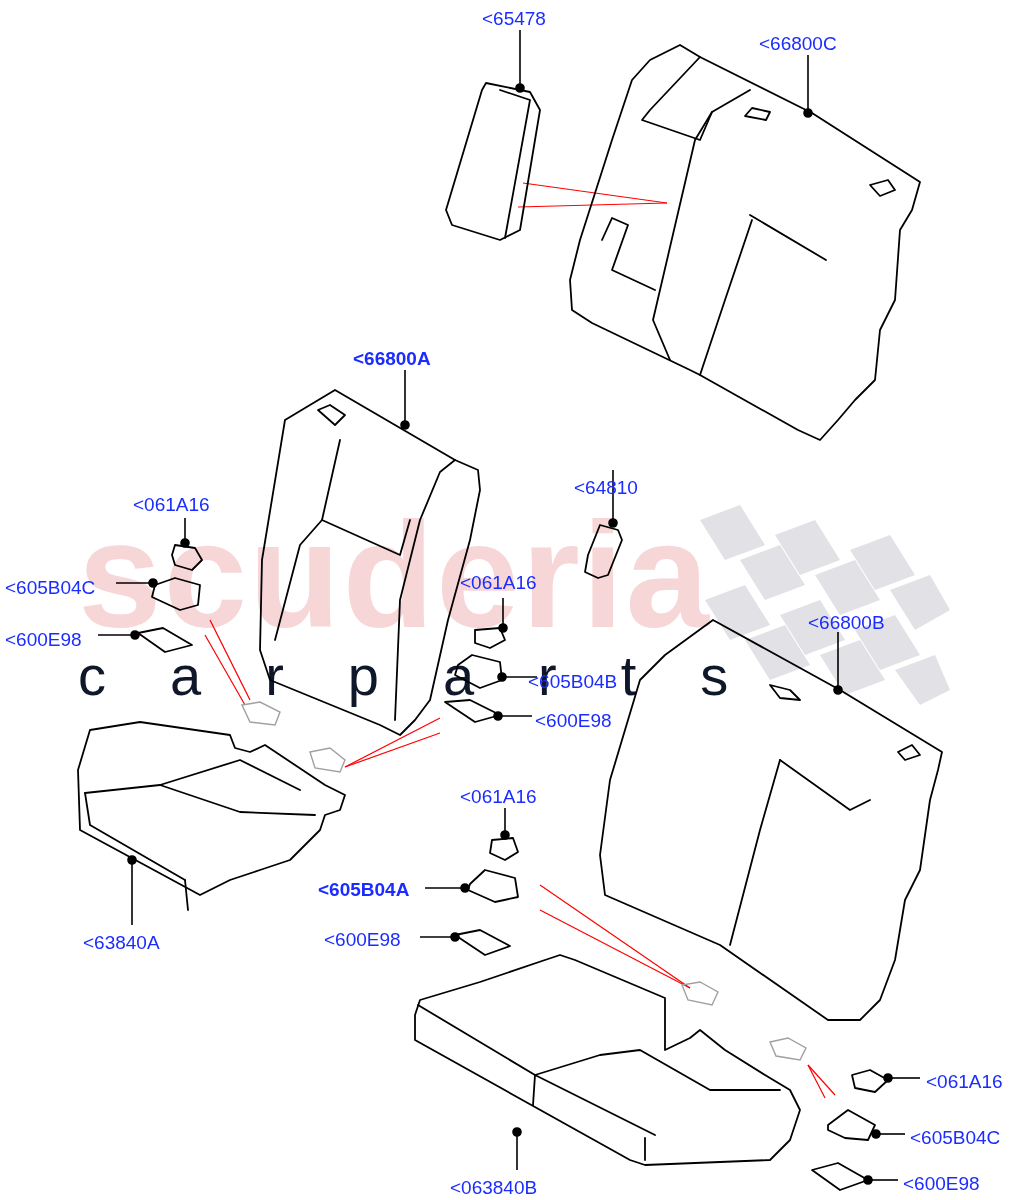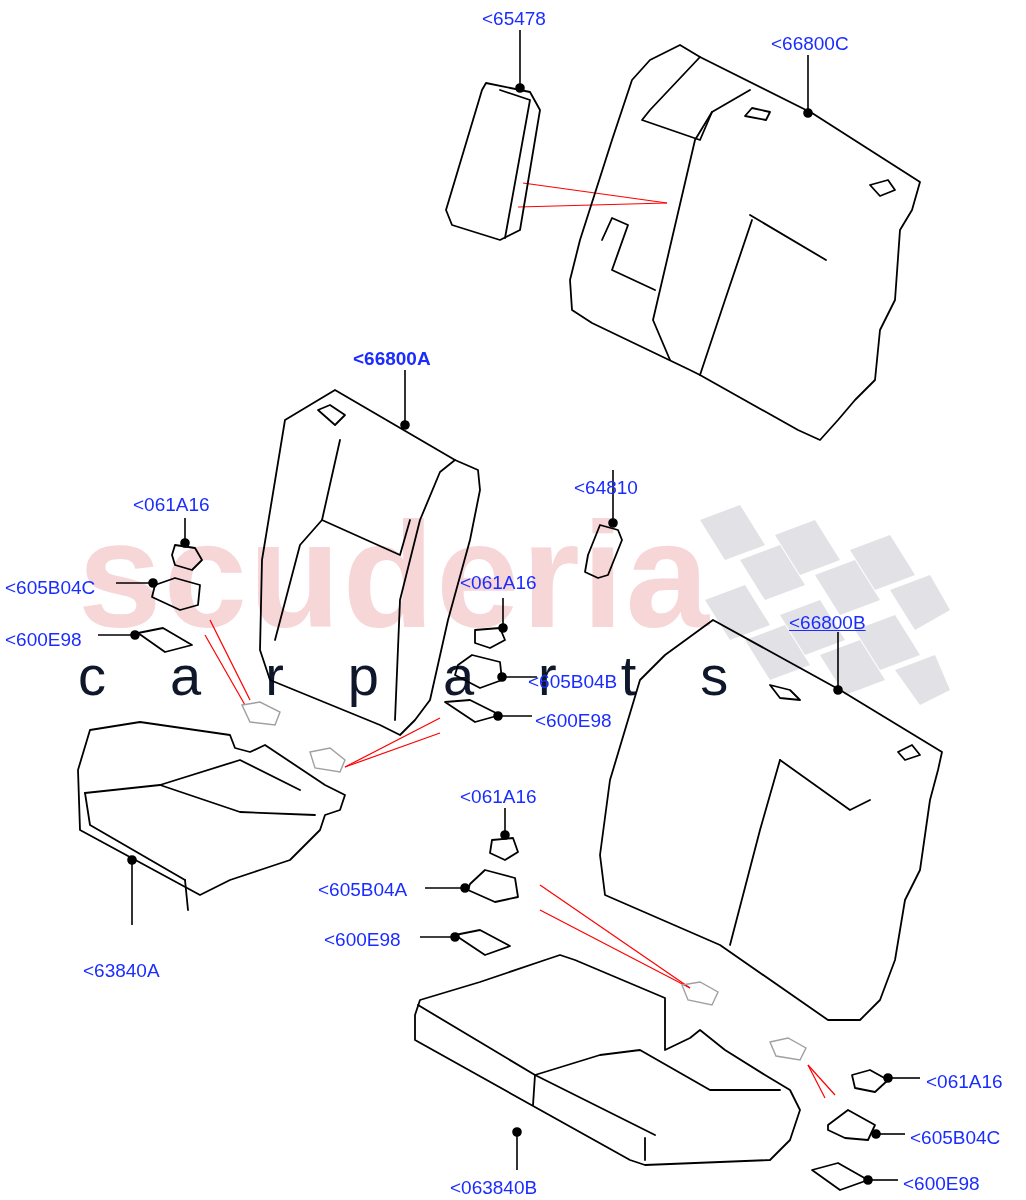--- a/index.html
+++ b/index.html
@@ -184,30 +184,30 @@
     <line x1="888" y1="1078" x2="920" y2="1078"></line>
       <circle cx="888" cy="1078" r="4"></circle>
     <line x1="876" y1="1134" x2="905" y2="1134"></line>
       <circle cx="876" cy="1134" r="4"></circle>
     <line x1="868" y1="1180" x2="898" y2="1180"></line>
       <circle cx="868" cy="1180" r="4"></circle>
   </g>
 </svg>
 
 <div class="callout" style="left:482px;top:9px;">&lt;65478</div>
-<div class="callout" style="left:759px;top:34px;margin-left:12px;">&lt;66800C</div>
+<div class="callout" style="left:759px;top:34px;">&lt;66800C</div>
 <div class="callout" style="left:353px;top:349px;font-weight:bold;">&lt;66800A</div>
 <div class="callout" style="left:133px;top:495px;">&lt;061A16</div>
 <div class="callout" style="left:5px;top:578px;">&lt;605B04C</div>
 <div class="callout" style="left:5px;top:630px;">&lt;600E98</div>
 <div class="callout" style="left:574px;top:450px;margin-top:28px;">&lt;64810</div>
 <div class="callout" style="left:460px;top:573px;">&lt;061A16</div>
 <div class="callout" style="left:528px;top:672px;">&lt;605B04B</div>
 <div class="callout" style="left:535px;top:711px;">&lt;600E98</div>
-<div class="callout" style="left:789px;top:613px;text-decoration:underline;">&lt;66800B</div>
-<div class="callout" style="left:83px;top:933px;margin-top:28px;">&lt;63840A</div>
+<div class="callout" style="left:808px;top:613px;">&lt;66800B</div>
+<div class="callout" style="left:83px;top:933px;">&lt;63840A</div>
 <div class="callout" style="left:460px;top:787px;">&lt;061A16</div>
-<div class="callout" style="left:318px;top:880px;">&lt;605B04A</div>
+<div class="callout" style="left:318px;top:880px;font-weight:bold;">&lt;605B04A</div>
 <div class="callout" style="left:324px;top:930px;">&lt;600E98</div>
 <div class="callout" style="left:450px;top:1178px;">&lt;063840B</div>
 <div class="callout" style="left:926px;top:1072px;">&lt;061A16</div>
 <div class="callout" style="left:910px;top:1128px;">&lt;605B04C</div>
 <div class="callout" style="left:903px;top:1174px;">&lt;600E98</div>
 
 </body></html>

